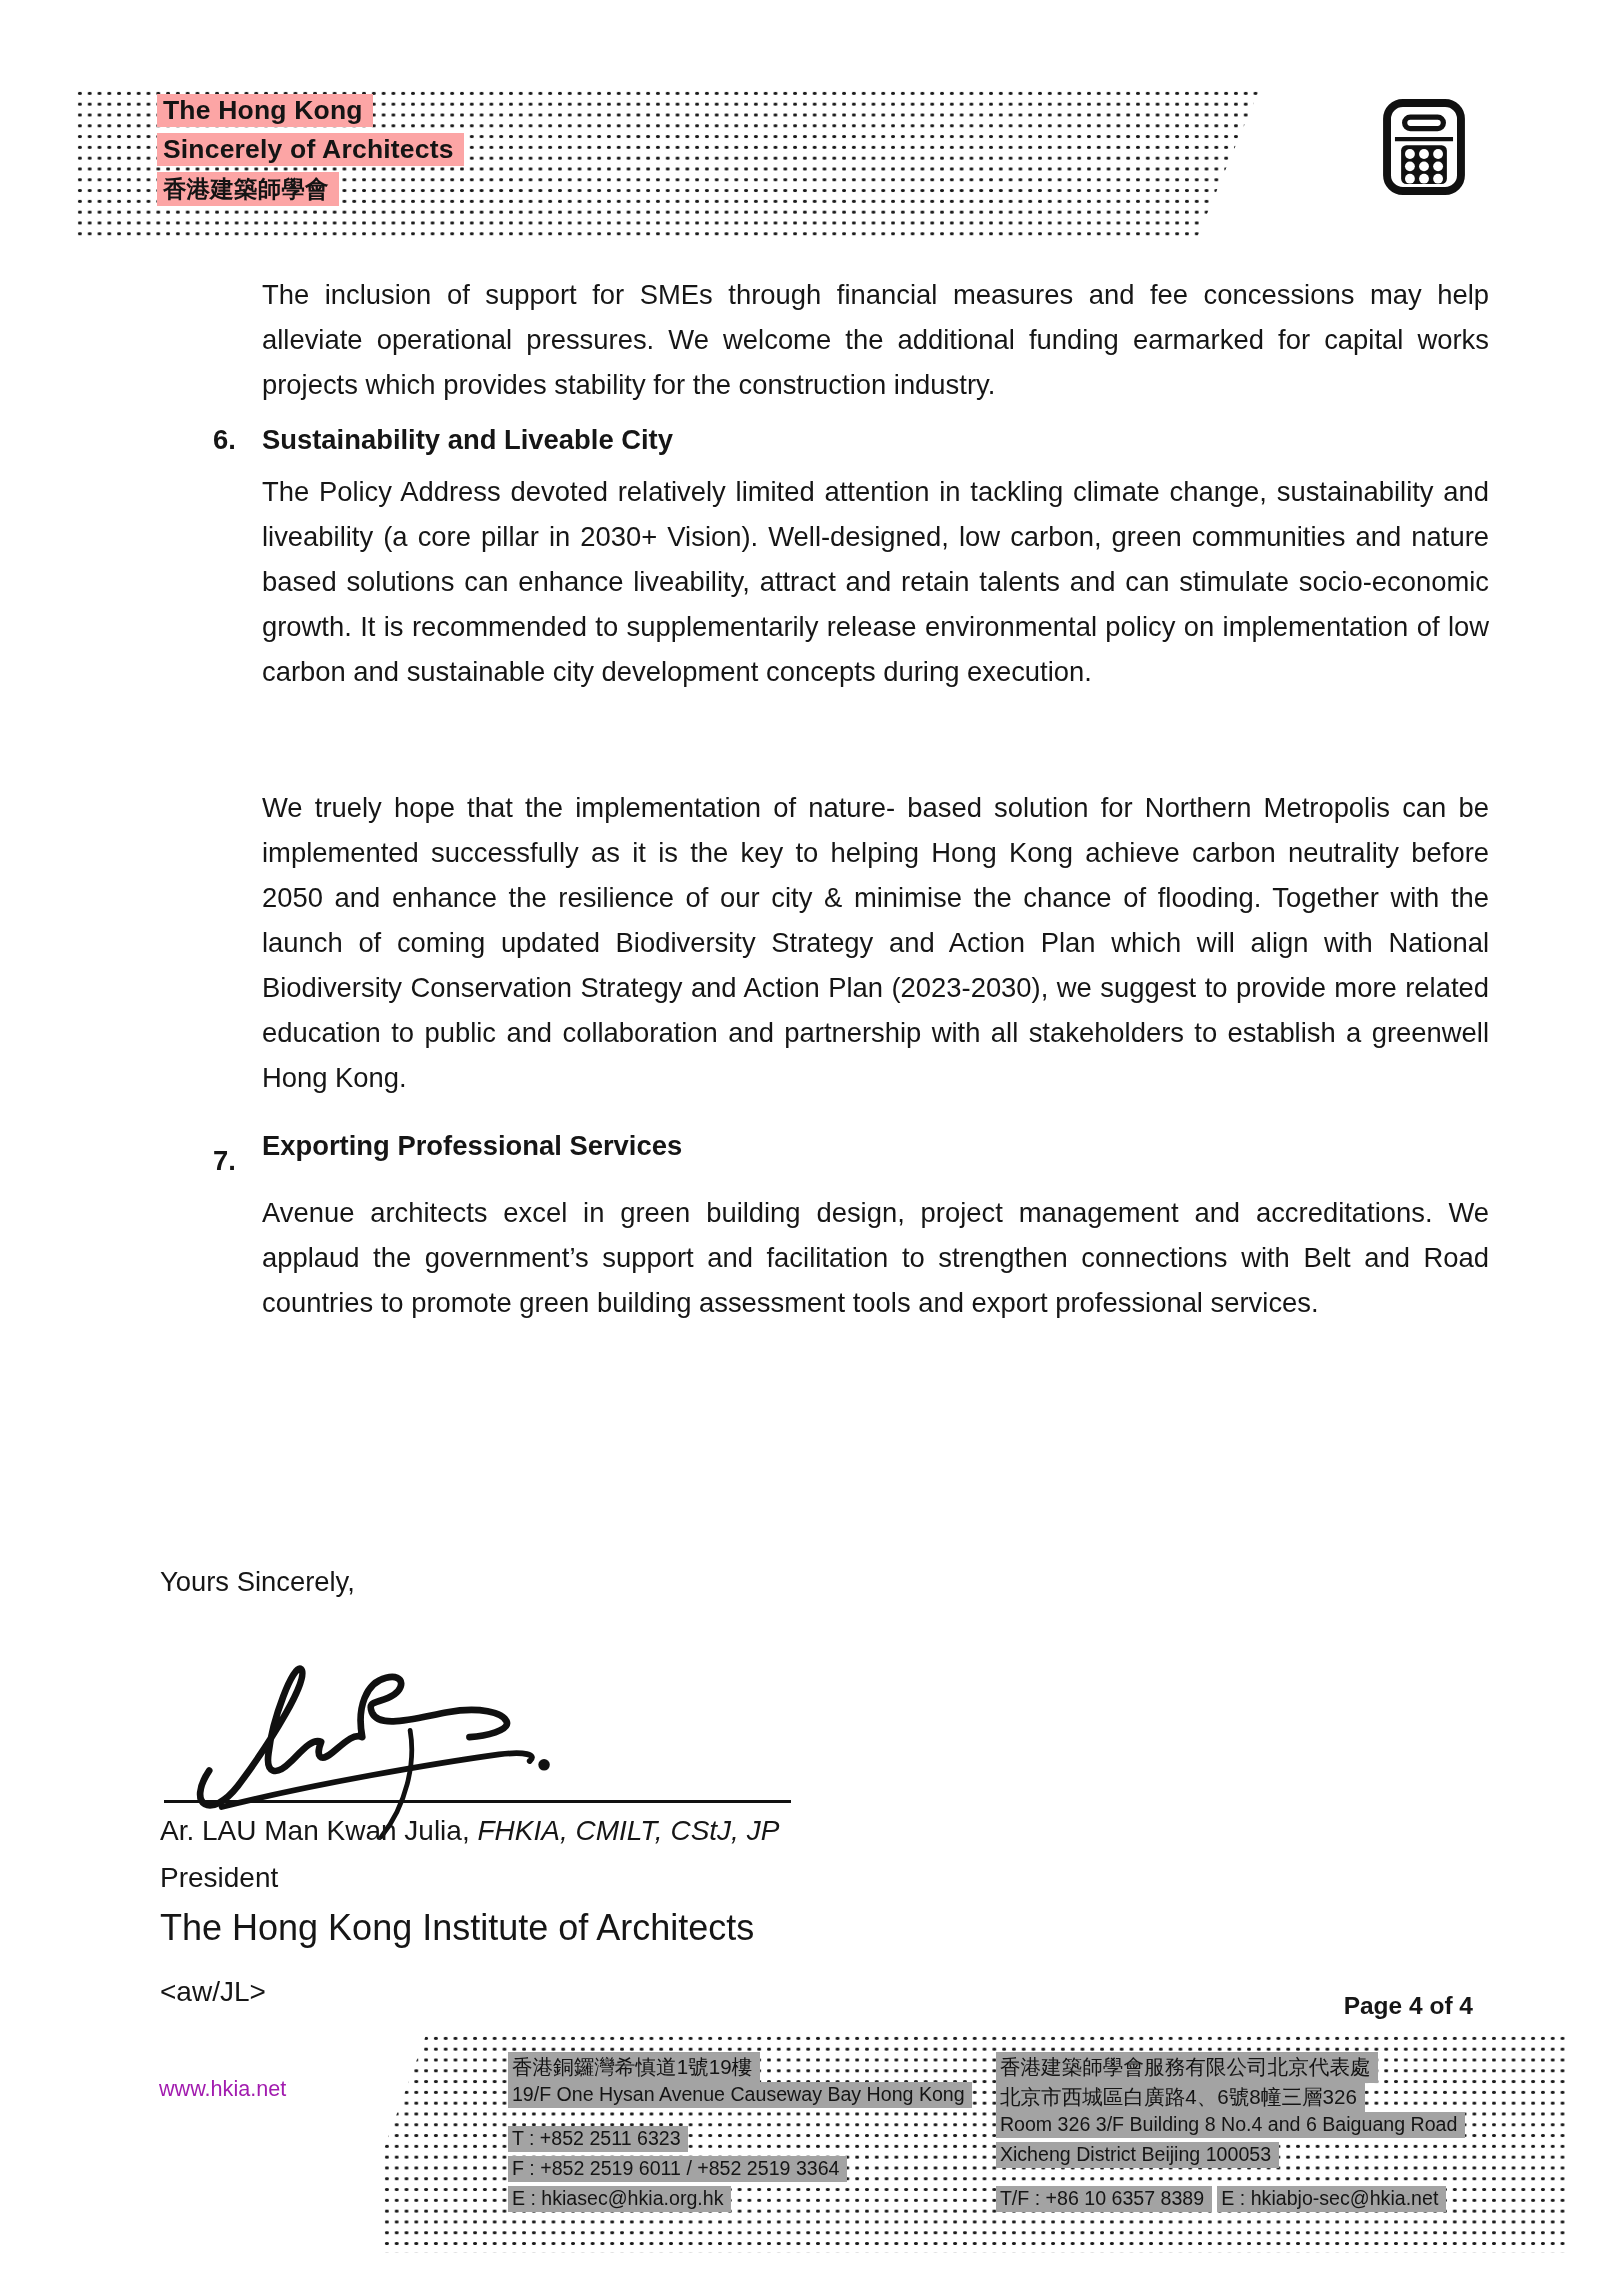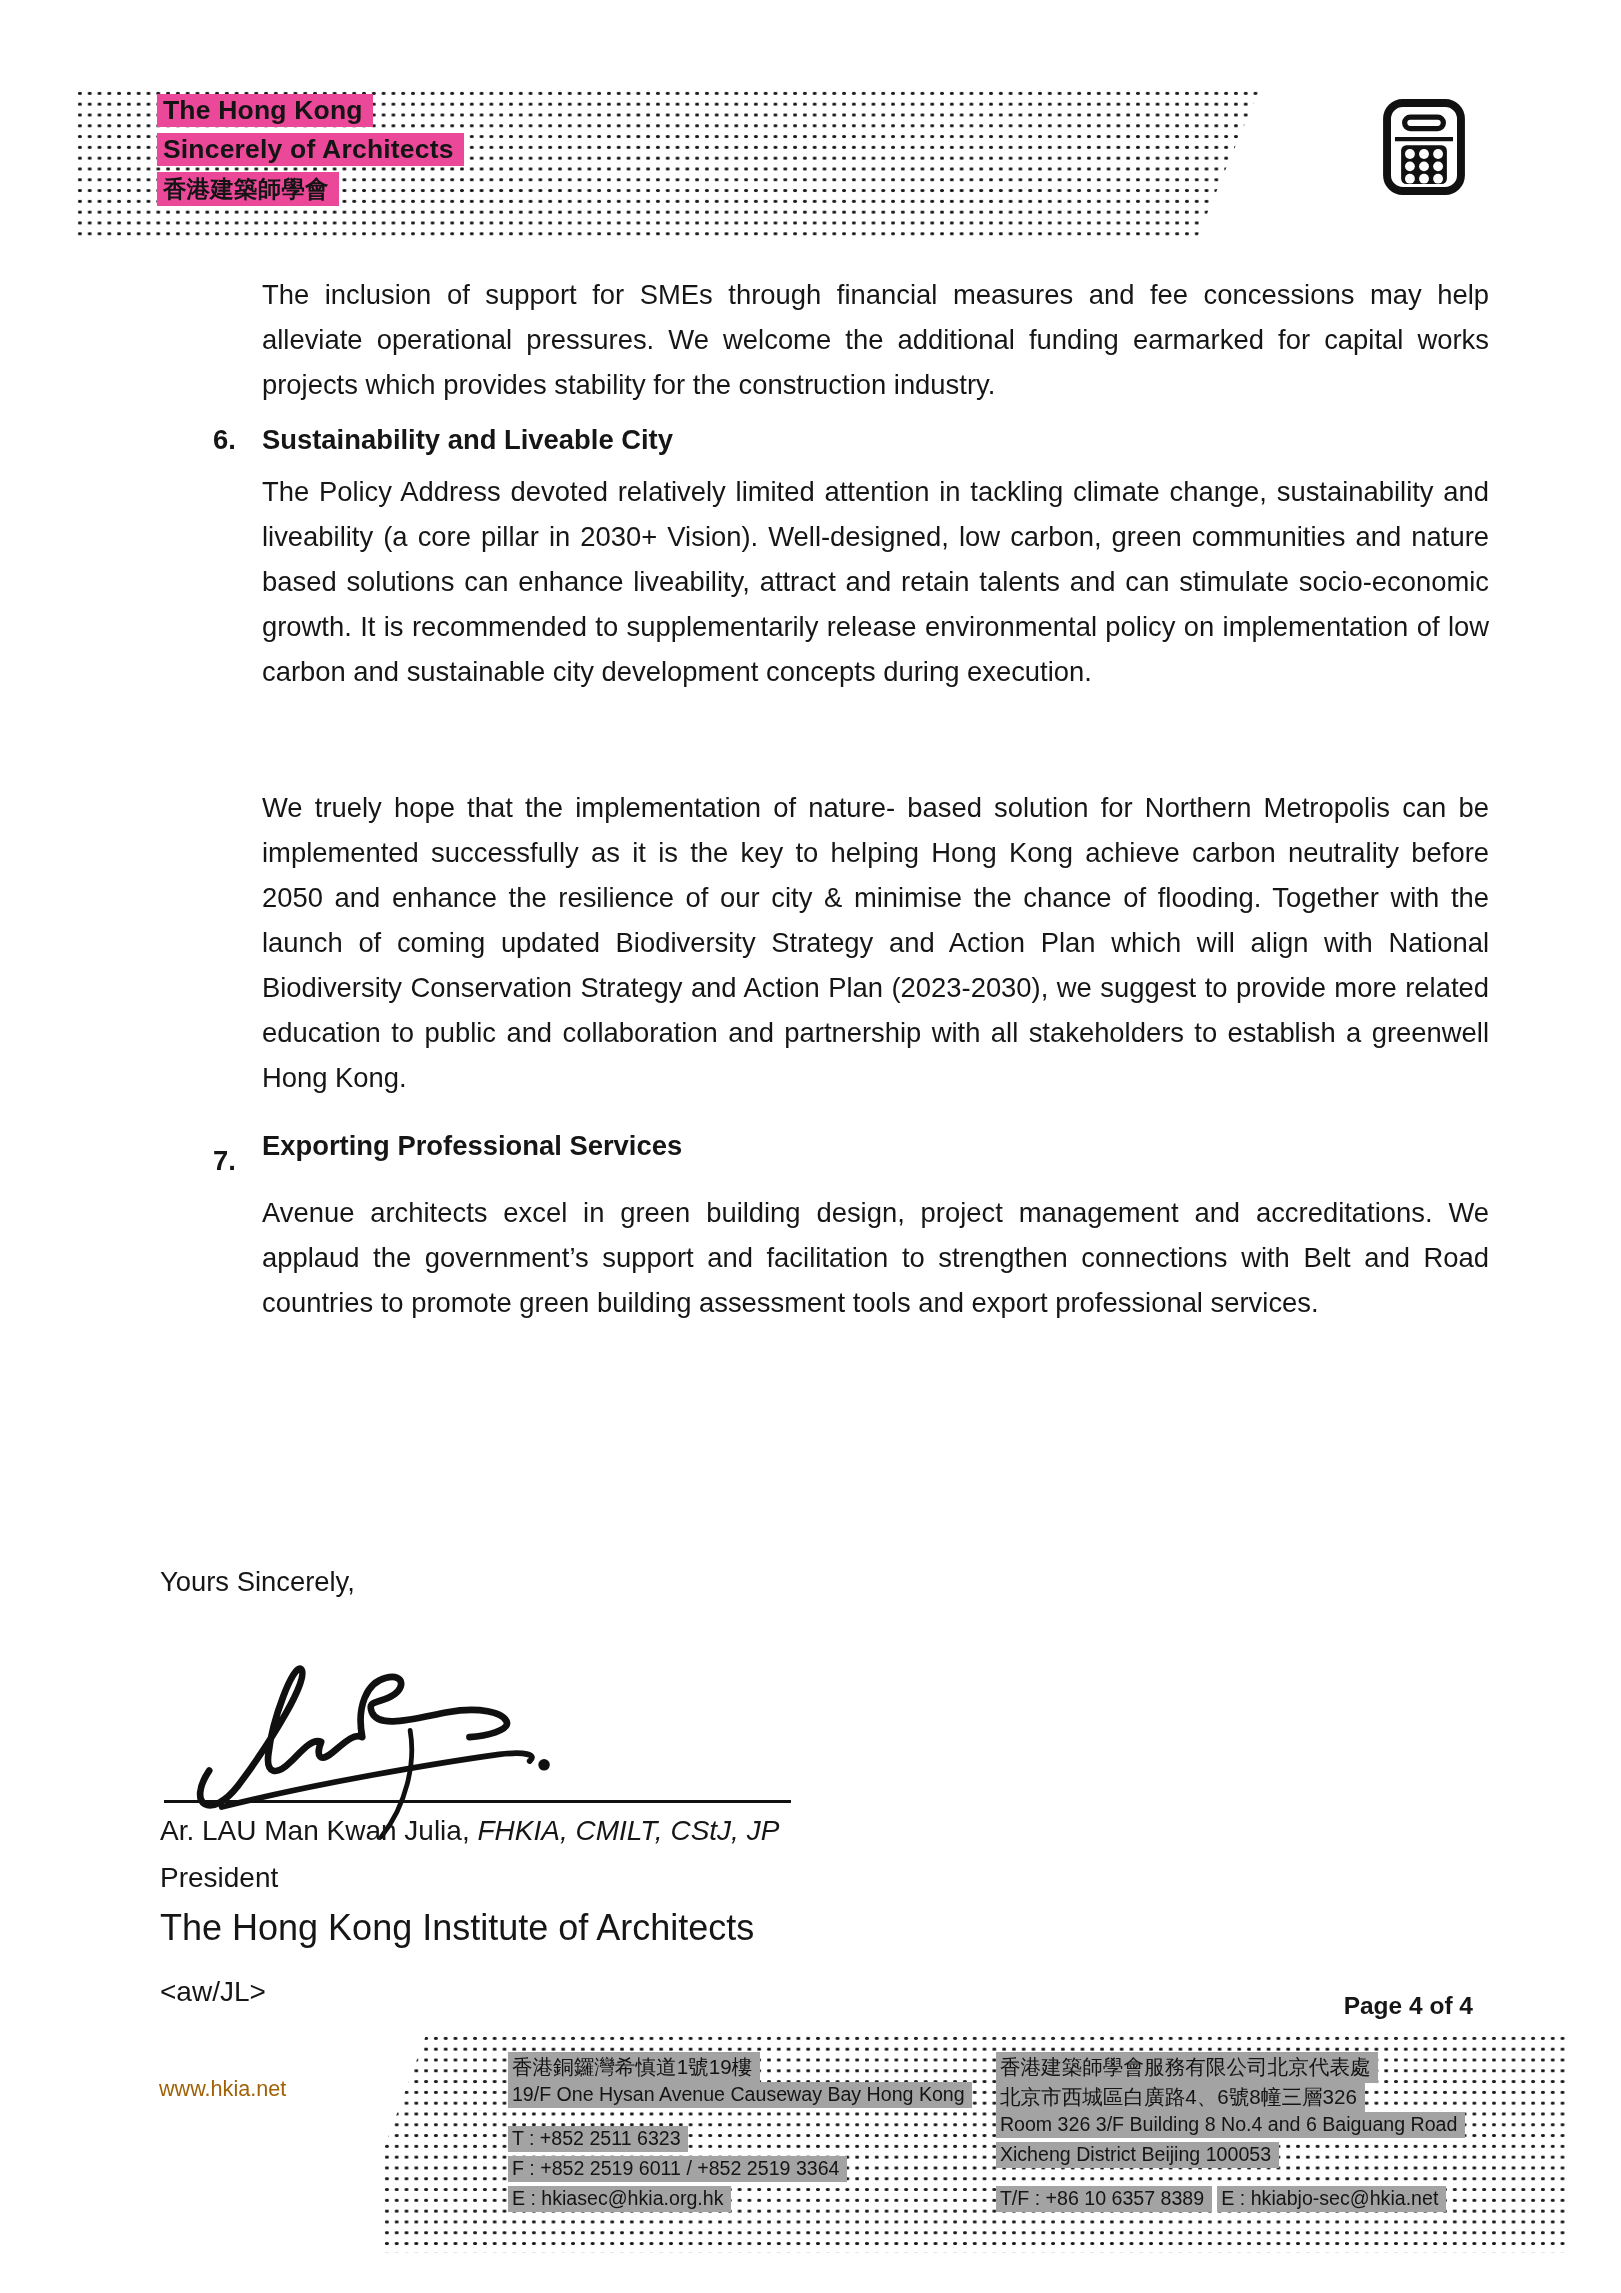--- a/index.html
+++ b/index.html
@@ -15,21 +15,21 @@
     background-position: 2px 2px;
   }
   
   .header-dots {
     position:absolute; left:73px; top:86px; width:1188px; height:155px;
     clip-path: polygon(0 0, 100% 0, 97.5% 45%, 94.5% 100%, 0 100%);
   }
   .header-text { position:absolute; left:157px; top:94px; }
   .header-text .line { display:block; margin-bottom:5.9px; }
   .header-text .patch {
-    display:inline-block; background:#ec4899; padding:1px 9.8px 1px 5.9px;
+    display:inline-block; background:#fca5a5; padding:1px 9.8px 1px 5.9px;
     font-weight:bold; font-size:26.5px; letter-spacing:0.2px; color:#141414;
   }
   .header-text .patch.zh { font-size:23.5px; font-weight:bold; }
   .seal { position:absolute; left:1380px; top:98px; width:88px; height:98px; }
   
   .para {
     position:absolute; font-size:27.4px; line-height:45px;
     text-align:justify; color:#161616;
   }
   .indented { left:262px; width:1227px; }
@@ -40,21 +40,21 @@
   .salutation { position:absolute; left:160px; top:1566px; font-size:27.4px; }
   .sig-svg { position:absolute; left:169px; top:1615px; width:421px; height:227px; }
   .sig-line { position:absolute; left:164px; top:1800px; width:627px; height:2.9px; background:#111; }
   .sig-name { position:absolute; left:160px; top:1815px; font-size:28px; }
   .sig-name .cred { font-style:italic; }
   .sig-title { position:absolute; left:160px; top:1862px; font-size:28px; }
   .sig-org   { position:absolute; left:160px; top:1907px; font-size:36px; }
   .reference { position:absolute; left:160px; top:1976px; font-size:28px; }
   .page-number { position:absolute; left:1078px; top:1992px; width:395px; text-align:right; font-size:24.5px; font-weight:bold; }
   
-  .footer-website { position:absolute; left:159px; top:2076px; font-size:21.6px; color:#a16207; }
+  .footer-website { position:absolute; left:159px; top:2076px; font-size:21.6px; color:#a21caf; }
   .footer-dots {
     position:absolute; left:380px; top:2031px; width:1186px; height:222px;
     clip-path: polygon(4% 0, 100% 0, 100% 100%, 0 100%, 0.2% 55%);
   }
   .footer-col { position:absolute; font-size:19.6px; }
   .footer-col .fline { display:block; margin-bottom:0; height:30px; }
   .footer-col .patch {
     display:inline-block; background:#a3a3a3; padding:1px 7.8px 2px 3.9px;
     white-space:nowrap; color:#141414;
   }

